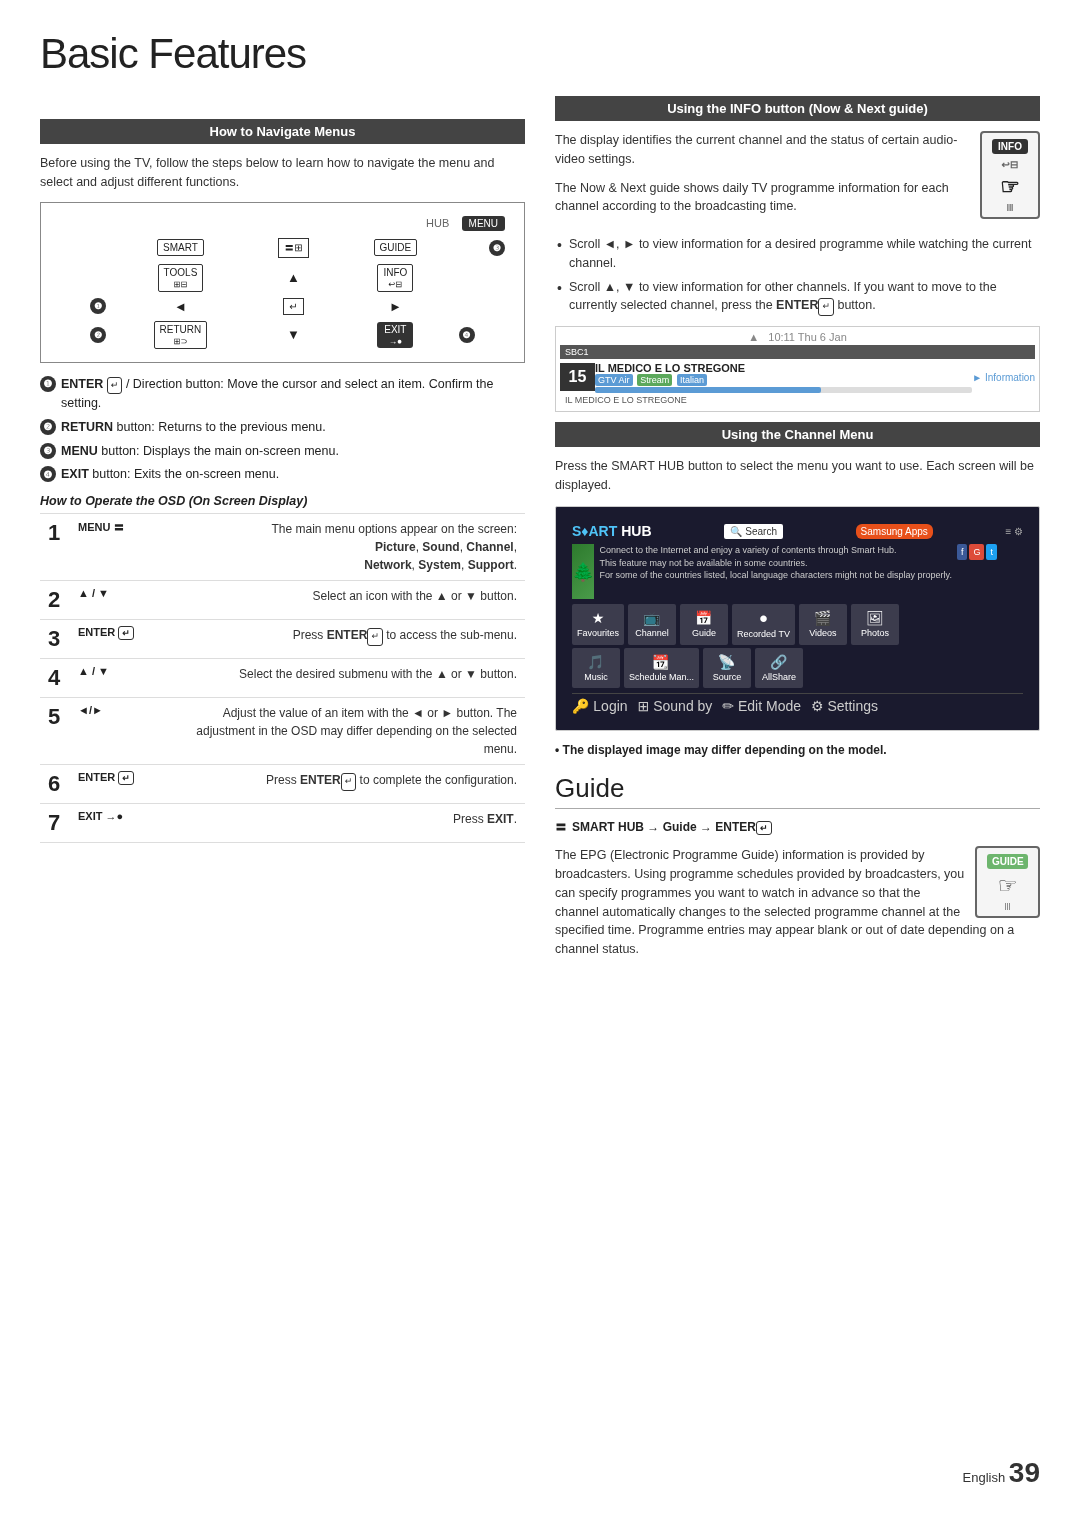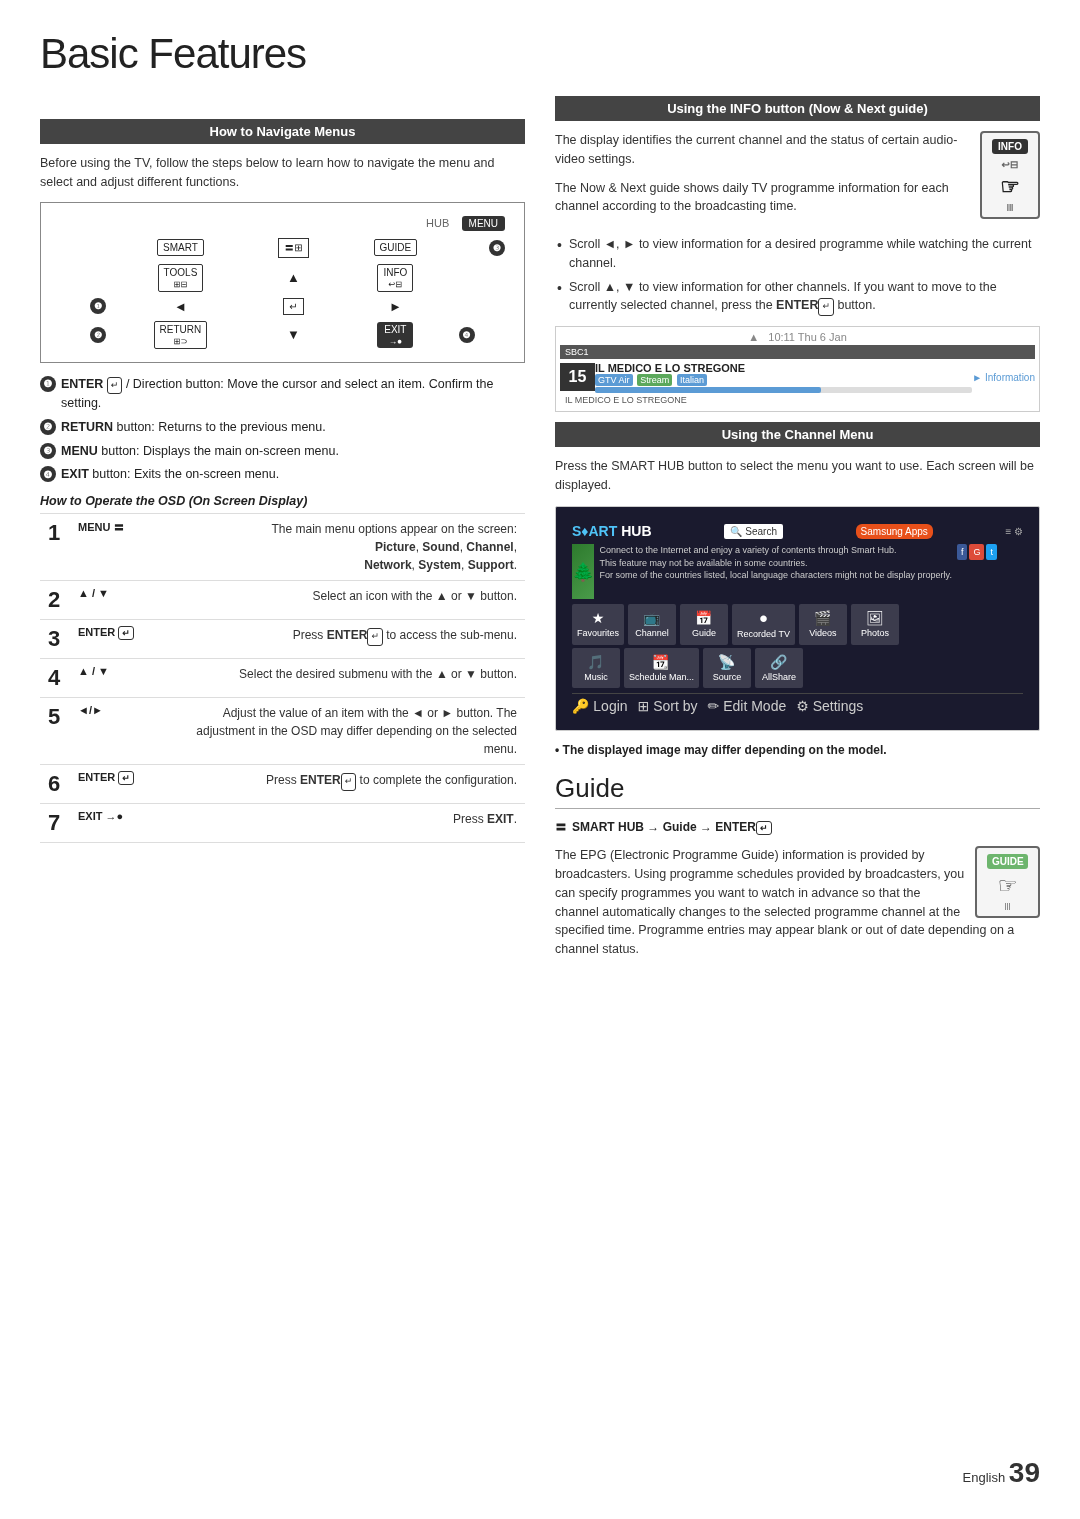--- a/index.html
+++ b/index.html
@@ -599,21 +599,21 @@
         <div class="sh-item"><span class="icon-box">🖼</span>Photos</div>
       </div>
       <div class="sh-grid" style="margin-top:3px;">
         <div class="sh-item"><span class="icon-box">🎵</span>Music</div>
         <div class="sh-item"><span class="icon-box">📆</span>Schedule Man...</div>
         <div class="sh-item"><span class="icon-box">📡</span>Source</div>
         <div class="sh-item"><span class="icon-box">🔗</span>AllShare</div>
       </div>
       <div class="sh-footer">
         <span>🔑 Login</span>
-        <span>⊞ Sort by</span>
+        <span>⊞ Sound by</span>
         <span>✏ Edit Mode</span>
         <span>⚙ Settings</span>
       </div>
     </div>
 
     <p class="note-bold">• <span>The displayed image may differ depending on the model.</span></p>
 
     <div class="guide-section">
       <h2 class="guide-title">Guide</h2>
 

